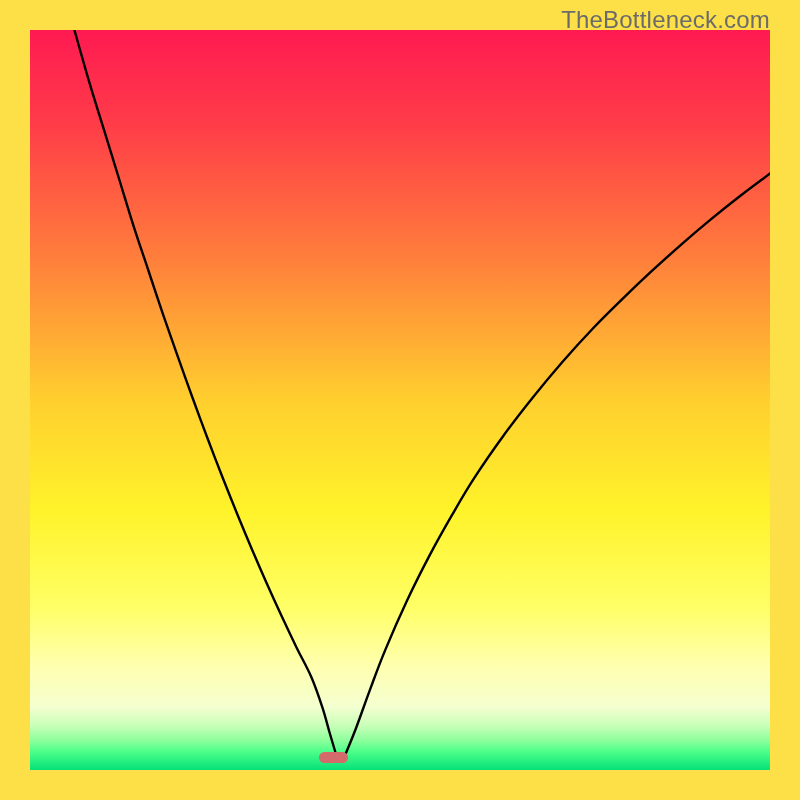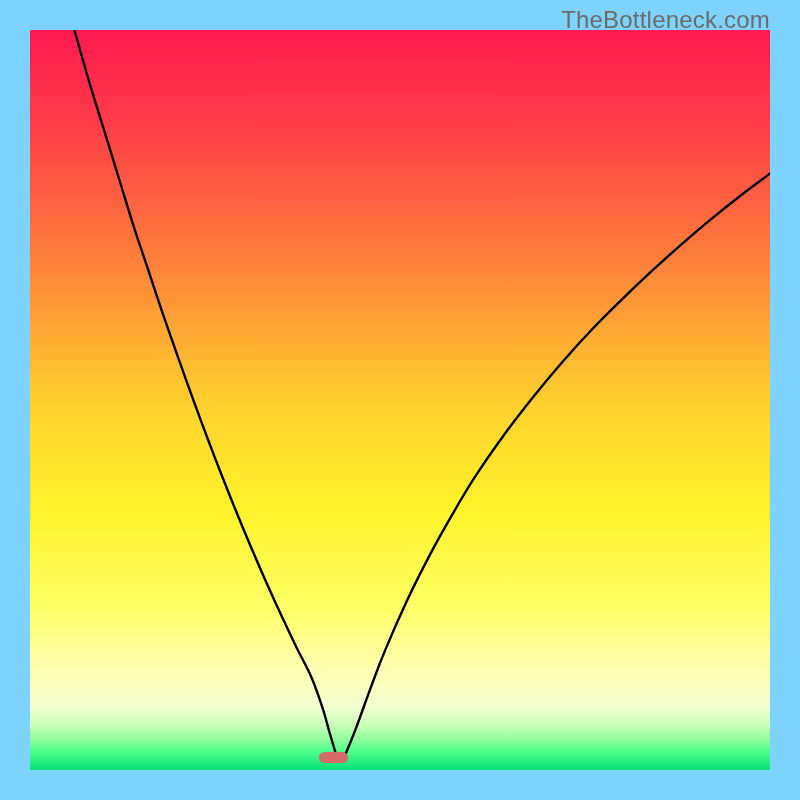--- a/index.html
+++ b/index.html
@@ -7,21 +7,21 @@
     padding: 0;
     width: 800px;
     height: 800px;
     background: #000;
     overflow: hidden;
     font-family: Arial, Helvetica, sans-serif;
   }
   .frame {
     position: absolute;
     inset: 0;
-    background: #7dd3fc;
+    background: #fde047;
     text-align: center;
   }
   .plot {
     position: absolute;
     left: 30px;
     top: 30px;
     width: 740px;
     height: 740px;
     overflow: hidden;
   }

